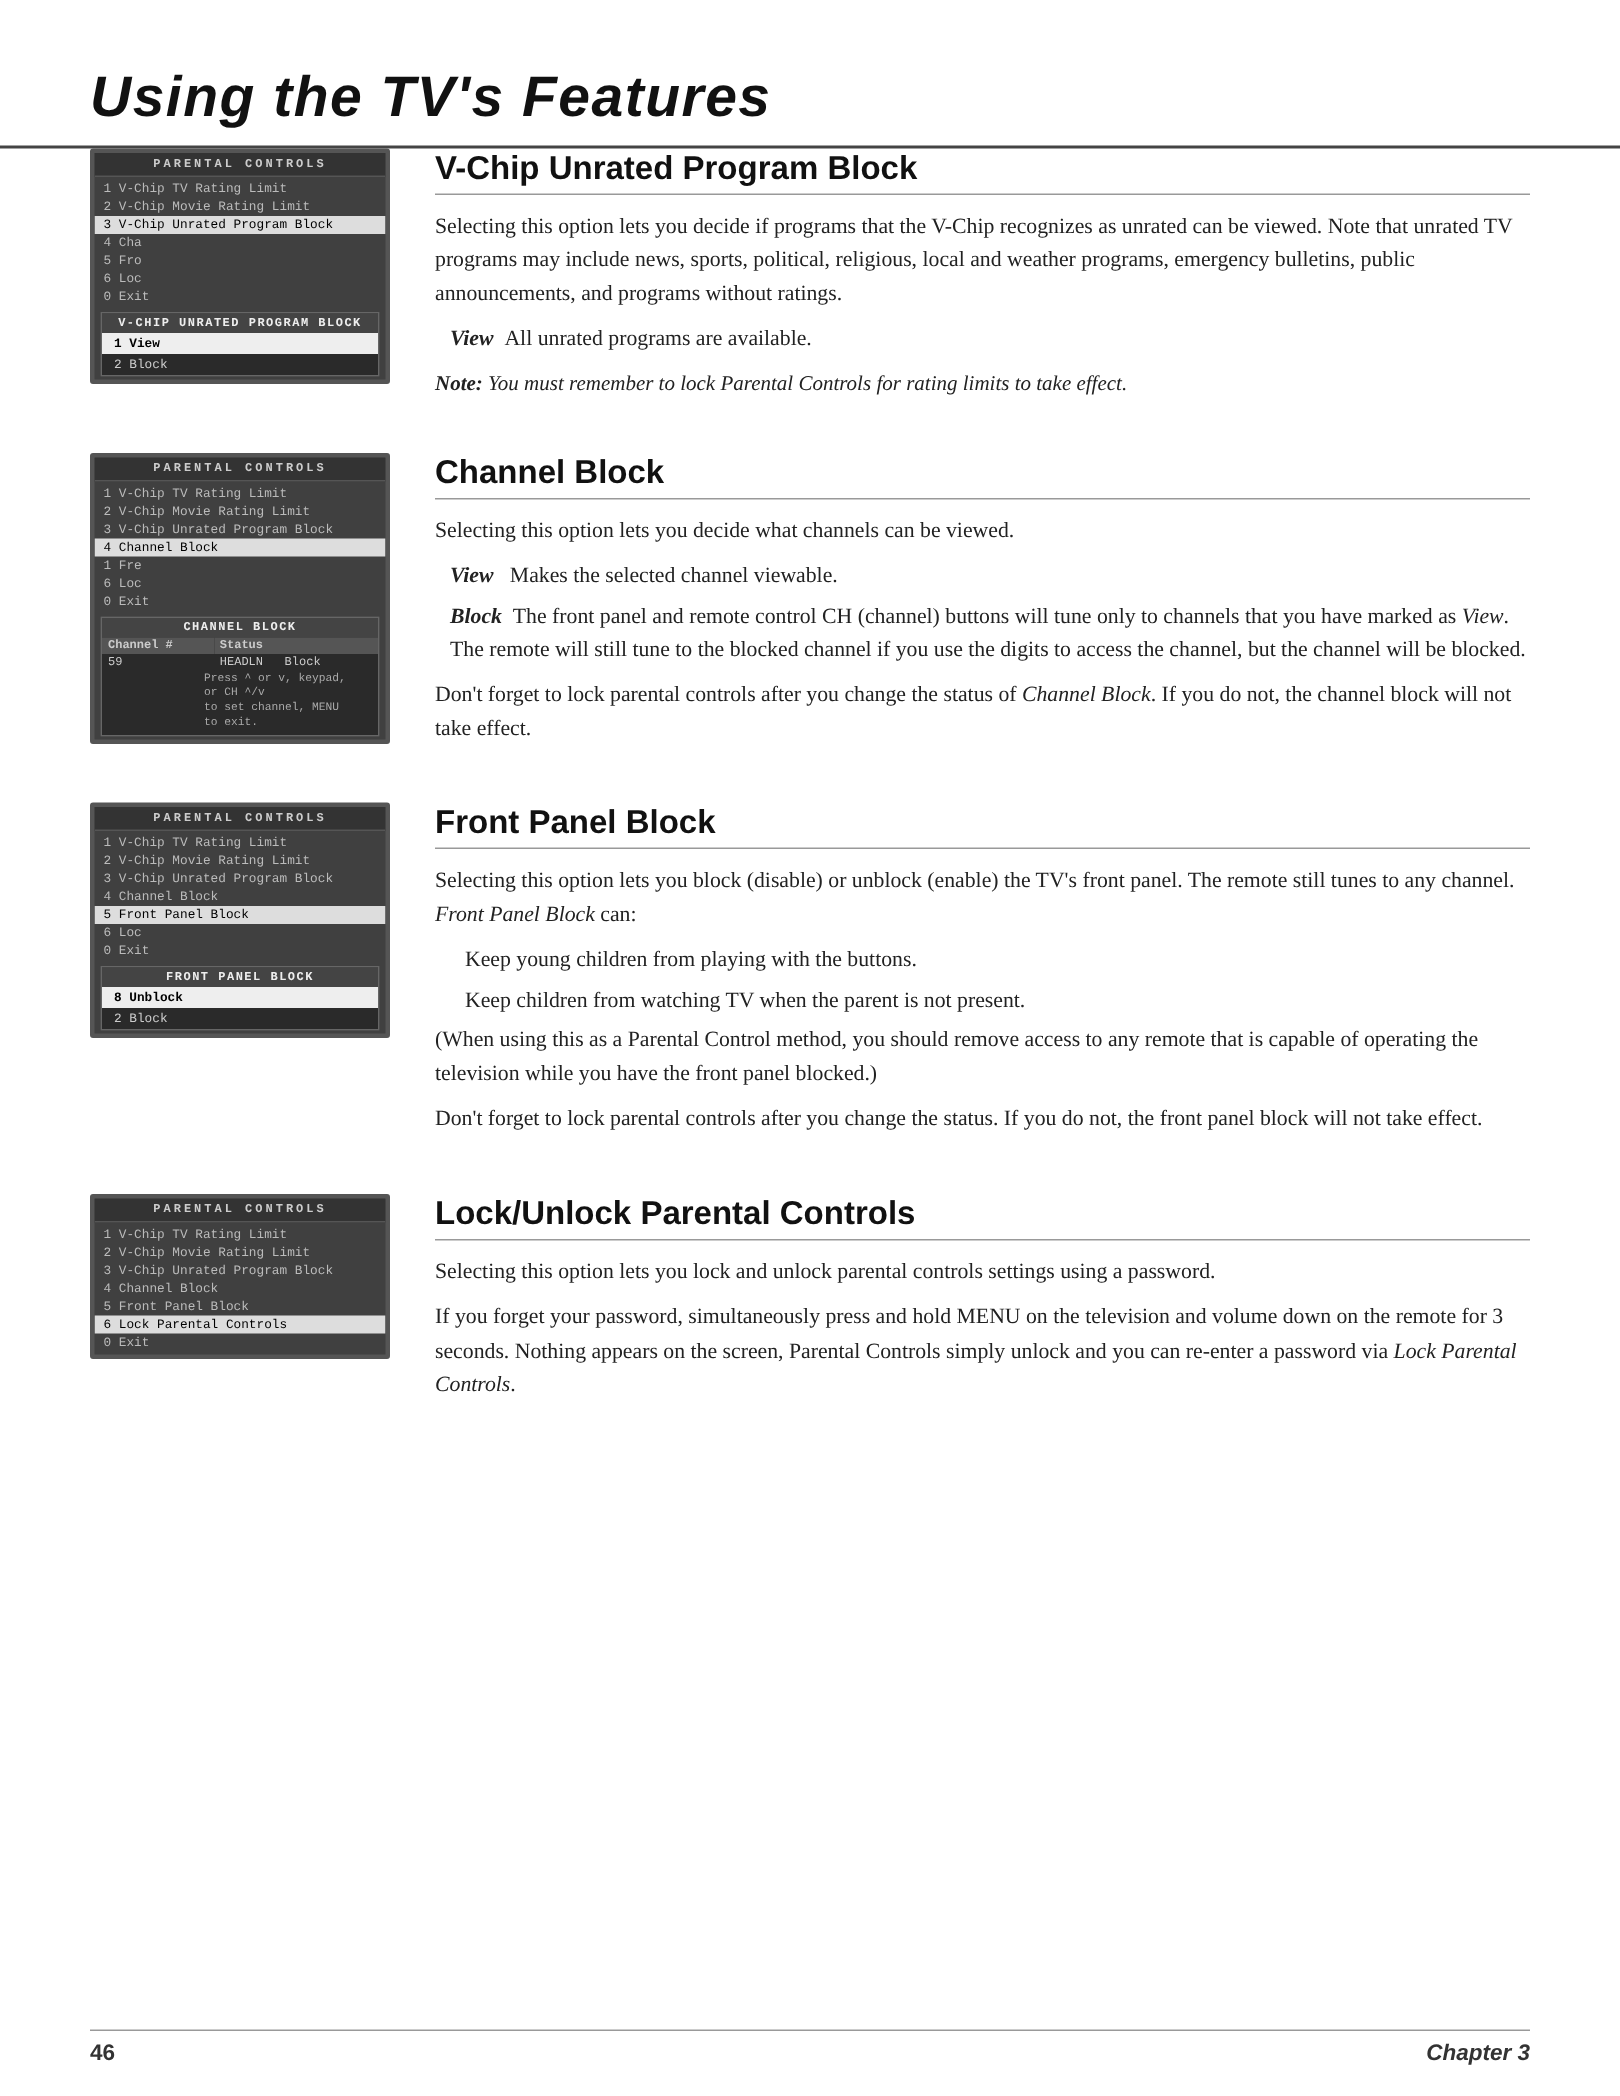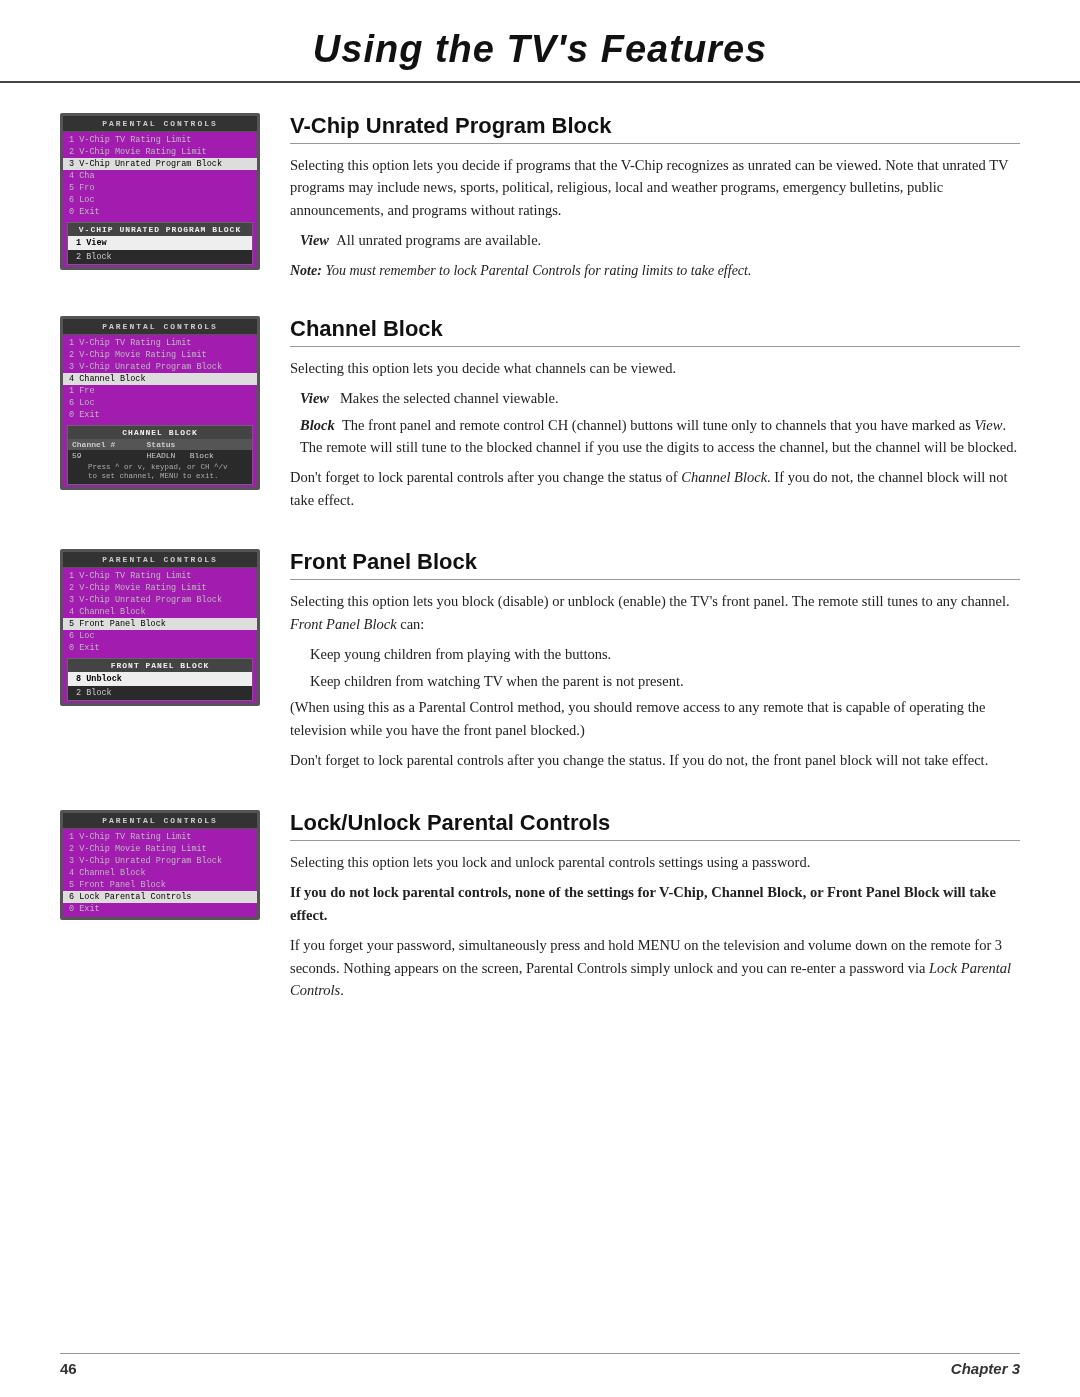--- a/index.html
+++ b/index.html
@@ -8,24 +8,22 @@
       background: #fff;
       color: #222;
       width: 1080px;
       min-height: 1397px;
       position: relative;
       padding: 0;
     }
 
     
     .page-header {
-      padding: 28px 60px 10px 60px;
+      padding: 44px 60px 10px 60px;
       border-bottom: 2px solid #444;
-      margin-bottom: 30px;
-      text-align: center;
     }
     .page-header h1 {
       font-family: Arial, Helvetica, sans-serif;
       font-size: 38px;
       font-weight: 900;
       font-style: italic;
       color: #111;
       letter-spacing: 1px;
     }
 
@@ -44,21 +42,21 @@
       gap: 30px;
       margin-bottom: 30px;
       align-items: flex-start;
     }
 
     
     .tv-screen {
       width: 200px;
       min-width: 200px;
       flex-shrink: 0;
-      background: #a21caf;
+      background: #404040;
       border: 3px solid #555;
       border-radius: 2px;
       font-family: 'Courier New', Courier, monospace;
       font-size: 9px;
       color: #ddd;
       overflow: hidden;
     }
 
     .tv-header {
       background: #333;
@@ -132,20 +130,21 @@
     .tv-submenu-table td {
       padding: 1px 4px;
       background: #2a2a2a;
     }
 
     .tv-submenu-note {
       color: #aaa;
       font-size: 7.5px;
       padding: 2px 20px;
       line-height: 1.3;
+      margin-left: 48px;
     }
 
     
     .section-text {
       flex: 1;
     }
 
     .section-text h2 {
       font-family: Arial, Helvetica, sans-serif;
       font-size: 22px;
@@ -338,21 +337,20 @@
         <div class="tv-menu-item">3 V-Chip Unrated Program Block</div>
         <div class="tv-menu-item">4 Channel Block</div>
         <div class="tv-menu-item">5 Front Panel Block</div>
         <div class="tv-menu-item selected">6 Lock Parental Controls</div>
         <div class="tv-menu-item">0 Exit</div>
       </div>
     </div>
     <div class="section-text">
       <h2>Lock/Unlock Parental Controls</h2>
       <p>Selecting this option lets you lock and unlock parental controls settings using a password.</p>
-      <p class="bold-note">If you do not lock parental controls, none of the settings for V-Chip, Channel Block, or Front Panel Block will take effect.</p>
       <p>If you forget your password, simultaneously press and hold MENU on the television and volume down on the remote for 3 seconds. Nothing appears on the screen, Parental Controls simply unlock and you can re-enter a password via <em>Lock Parental Controls</em>.</p>
     </div>
   </div>
 
 </div>
 
 <div class="page-footer">
   <span class="footer-page-num">46</span>
   <span class="footer-chapter">Chapter 3</span>
 </div>

